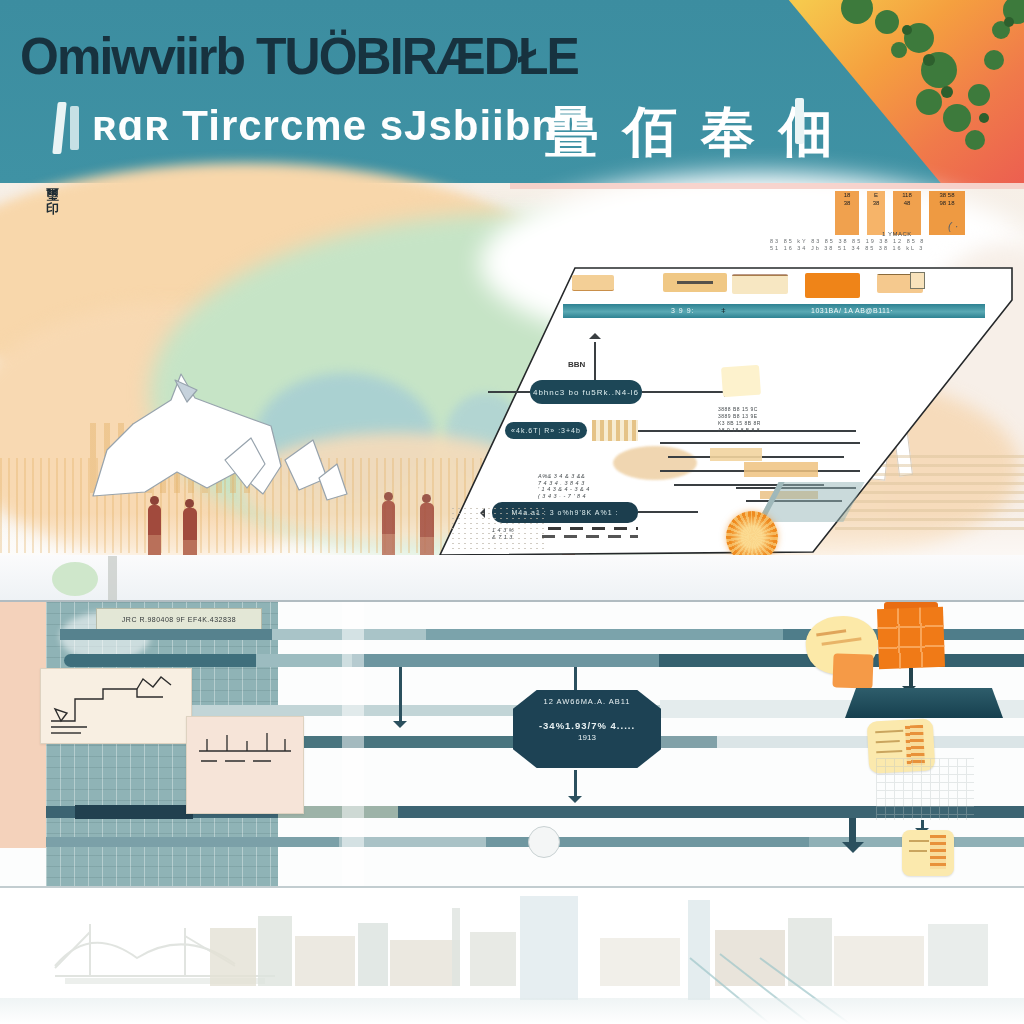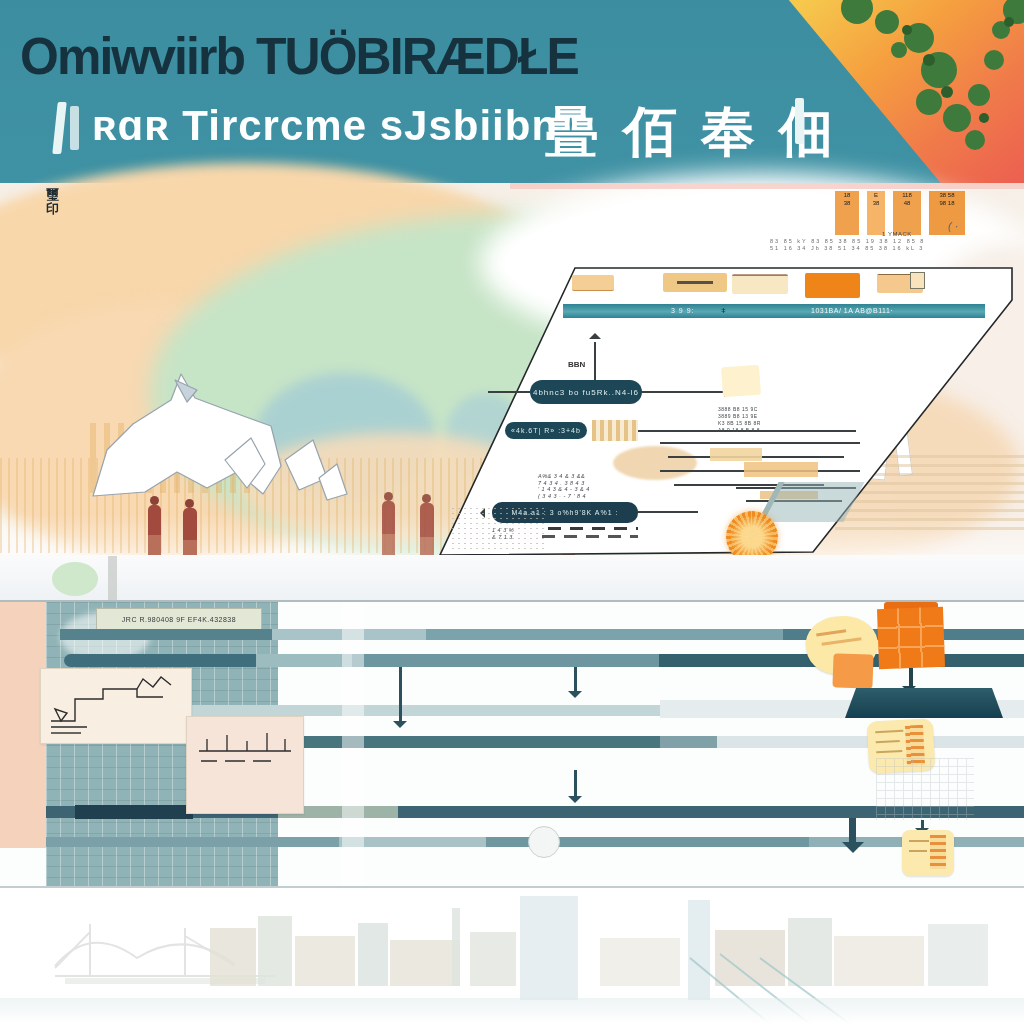--- a/index.html
+++ b/index.html
@@ -278,20 +278,25 @@
       </svg>
     </div>
 
     <div class="arrstem" style="left:399px;top:67px;width:3px;height:56px"></div>
     <div class="ah down" style="left:393px;top:121px"></div>
     <div class="arrstem" style="left:574px;top:67px;width:3px;height:26px"></div>
     <div class="ah down" style="left:568px;top:91px"></div>
     <div class="arrstem" style="left:574px;top:170px;width:3px;height:28px"></div>
     <div class="ah down" style="left:568px;top:196px"></div>
 
+    <div class="abs centerbox" style="left:513px;top:90px;width:148px;height:78px">
+      <div style="margin-top:7px;font-size:7.5px;letter-spacing:1px">12 AW66MA.A. AB11</div>
+      <div style="margin-top:14px;font-size:9.5px;font-weight:700;letter-spacing:1px">-34%1.93/7% 4.....</div>
+      <div style="margin-top:2px;font-size:8px">1913</div>
+    </div>
 
     <div class="abs" style="left:806px;top:16px;width:72px;height:58px;background:#fce9a8;border-radius:46% 54% 50% 50%;transform:rotate(-8deg);box-shadow:0 1px 2px rgba(0,0,0,.15)">
       <div style="position:absolute;left:12px;top:14px;width:30px;height:3px;background:#e0a55a"></div>
       <div style="position:absolute;left:16px;top:24px;width:40px;height:3px;background:#e8b468"></div>
     </div>
     <div class="abs" style="left:833px;top:54px;width:40px;height:34px;background:#f59a47;border-radius:4px;transform:rotate(2deg)"></div>
     <div class="abs" style="left:884px;top:2px;width:54px;height:9px;background:#e96d12;border-radius:3px 3px 0 0"></div>
     <div class="abs" style="left:878px;top:8px;width:66px;height:60px;background:#f07a17;transform:rotate(-2deg);
          background-image:linear-gradient(90deg,transparent 0 20px,#f9a558 20px 22px,transparent 22px 42px,#f9a558 42px 44px,transparent 44px),
          linear-gradient(transparent 0 18px,#f9a558 18px 20px,transparent 20px 38px,#f9a558 38px 40px,transparent 40px)"></div>

